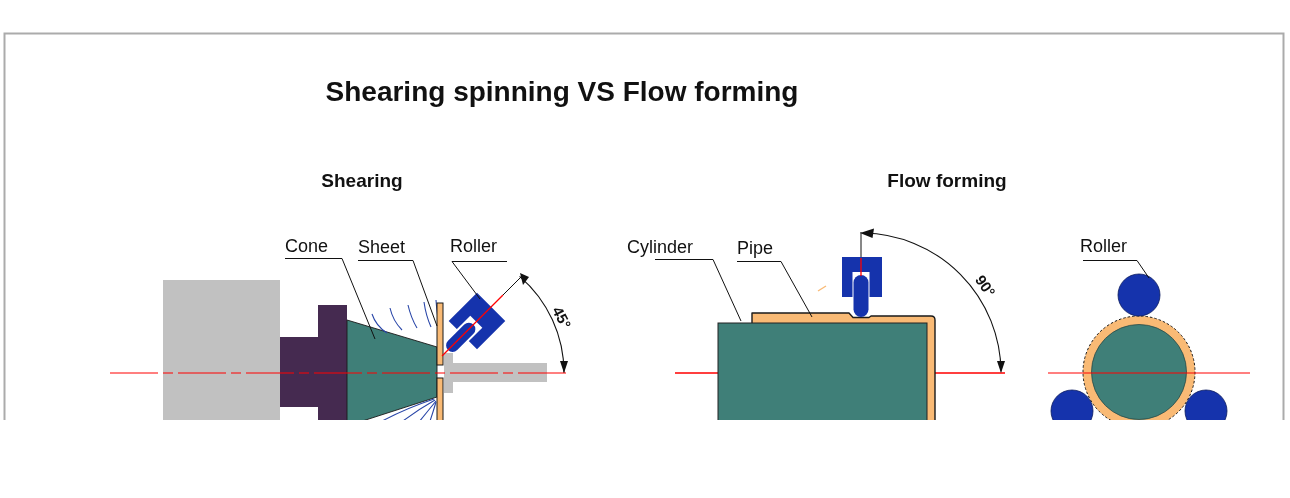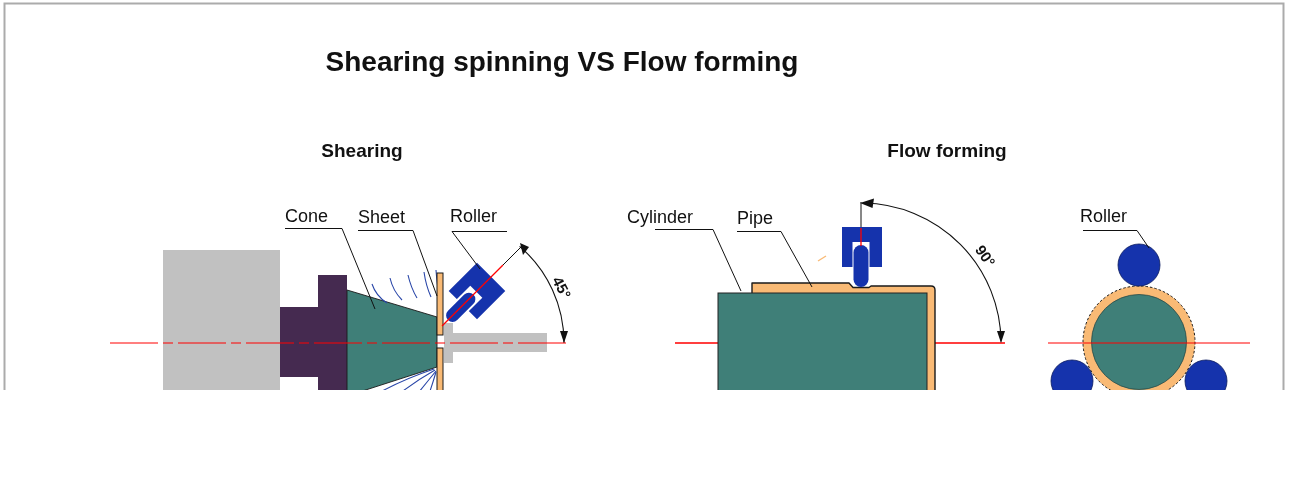--- a/index.html
+++ b/index.html
@@ -1,17 +1,17 @@
 <!DOCTYPE html>
 <html><head>
 <meta charset="utf-8">
 <style>
   html,body{margin:0;padding:0;background:#ffffff;}
   .stage{position:relative;width:1290px;height:390px;background:#ffffff;overflow:hidden;
-         font-family:"Liberation Sans",sans-serif;}
+         font-family:"Liberation Sans",sans-serif;margin-top:30px;}
   svg{position:absolute;left:0;top:0;}
   svg text{font-family:"Liberation Sans",sans-serif;fill:#111111;}
   .title-text{font-size:28px;font-weight:700;}
   .heading-text{font-size:19px;font-weight:700;}
   .label-text{font-size:18px;font-weight:400;}
   .angle-text{font-size:15px;font-weight:600;}
   .ink{stroke:#1a1a1a;}
 </style>
 </head>
 <body>

